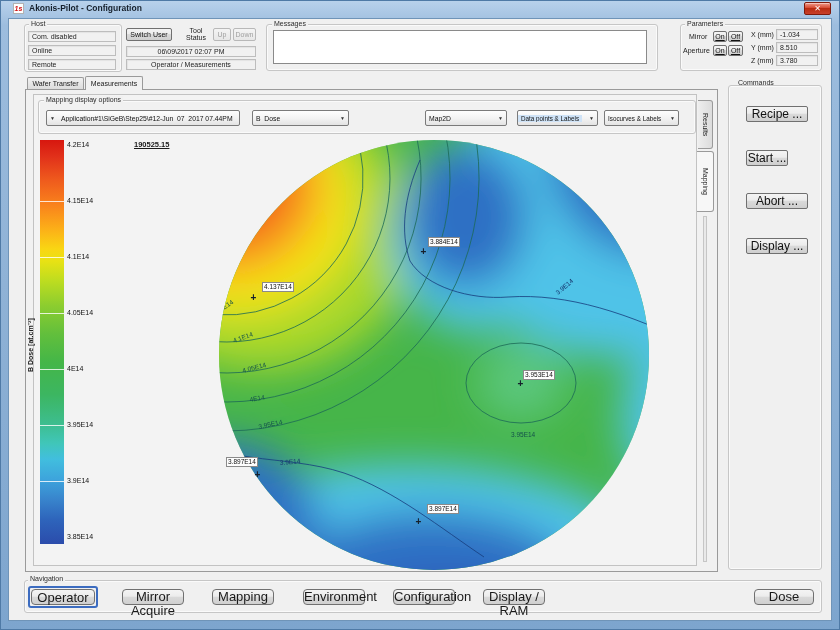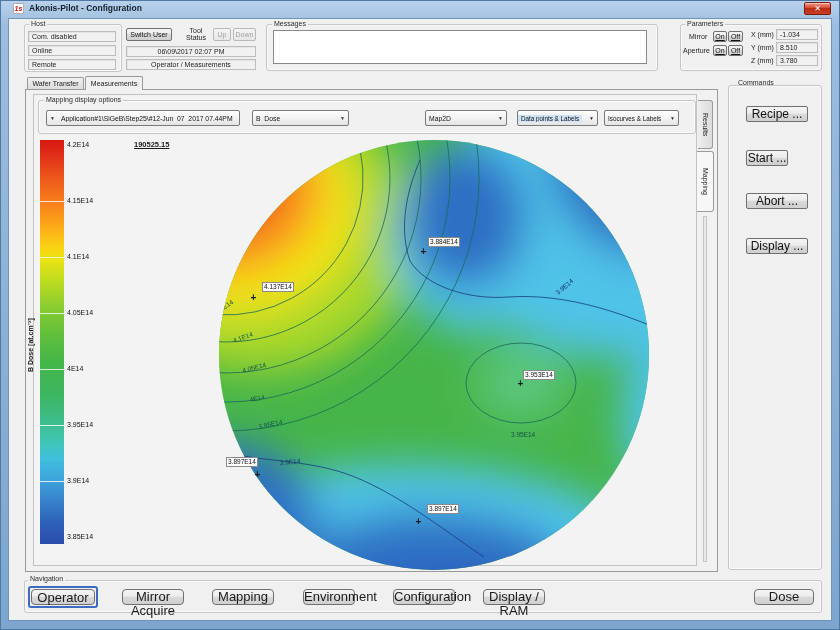--- a/index.html
+++ b/index.html
@@ -223,18 +223,18 @@
     <div class="ptlabel" style="left:261px;top:367px;">3.897E14</div>
   </div>
 
   <div class="abs grplabel" style="left:28px;top:575px;z-index:2;">Navigation</div>
   <div class="abs grp" style="left:24px;top:580px;width:798px;height:33px;"></div>
   <div class="abs focusring" style="left:28px;top:586px;width:70px;height:22px;">
     <div class="navbtn" style="width:100%;height:100%;line-height:15px;">Operator</div>
   </div>
   <div class="abs navbtn" style="left:122px;top:589px;width:62px;height:16px;line-height:14px;">Mirror Acquire</div>
   <div class="abs navbtn" style="left:212px;top:589px;width:62px;height:16px;line-height:14px;">Mapping</div>
-  <div class="abs navbtn" style="left:303px;top:589px;width:52px;height:16px;line-height:14px;">Environment</div>
+  <div class="abs navbtn" style="left:303px;top:589px;width:62px;height:16px;line-height:14px;">Environment</div>
   <div class="abs navbtn" style="left:393px;top:589px;width:62px;height:16px;line-height:14px;">Configuration</div>
   <div class="abs navbtn" style="left:483px;top:589px;width:62px;height:16px;line-height:14px;">Display / RAM</div>
   <div class="abs navbtn" style="left:754px;top:589px;width:60px;height:16px;line-height:14px;">Dose</div>
 
 </div>
 
 </body></html>

